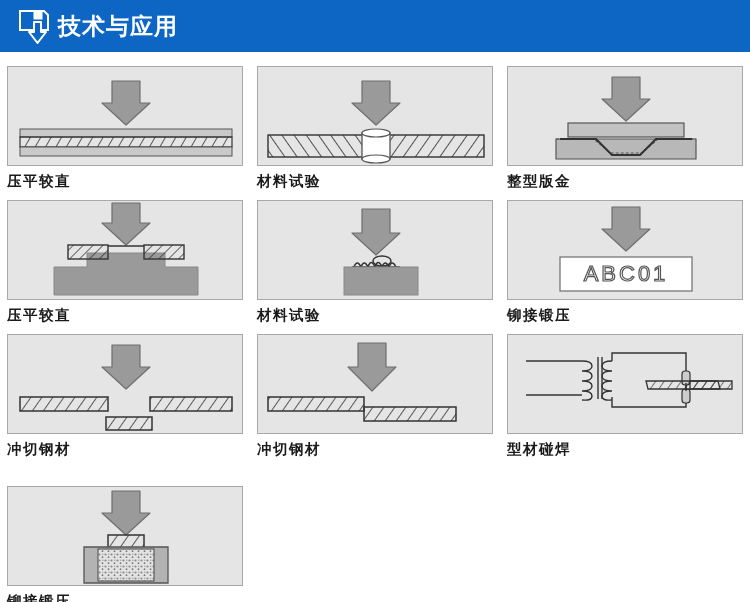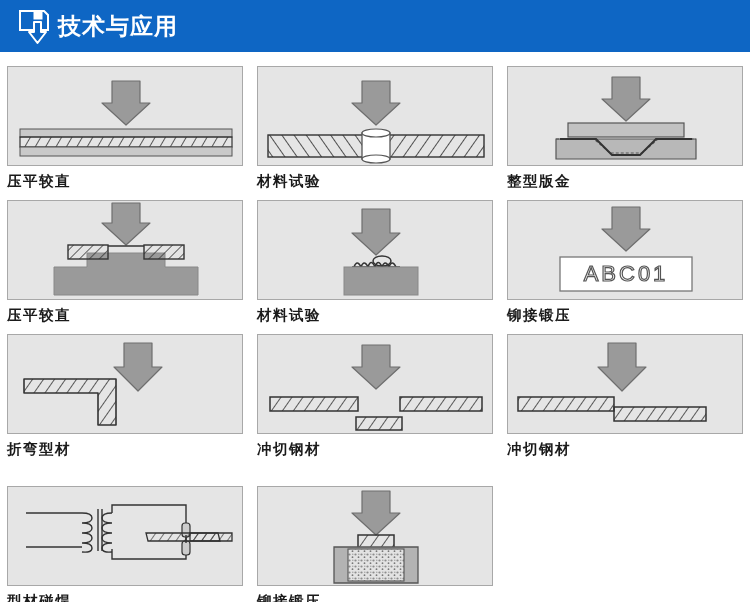--- a/index.html
+++ b/index.html
@@ -221,38 +221,20 @@
           </g>
           <g>
             <rect x="52" y="56" width="132" height="34" fill="#ffffff" stroke="#777" stroke-width="1.3"></rect>
             <text x="118" y="80" text-anchor="middle" font-family="Liberation Sans, sans-serif" font-size="22" fill="none" stroke="#555" stroke-width="1.2" letter-spacing="3">ABC01</text>
           </g>
         </svg>
       </div>
       <div class="caption">铆接锻压</div>
     </div>
 
-    <div class="cell">
-      <div class="panel">
-        <svg class="art" viewBox="0 0 236 100">
-          <defs>
-            <pattern id="h8" width="9" height="9" patternUnits="userSpaceOnUse" patternTransform="rotate(35)">
-              <line x1="0" y1="0" x2="0" y2="9" stroke="#333" stroke-width="1.6"></line>
-            </pattern>
-          </defs>
-          <g>
-            <path d="M116 8 H144 V32 H154 L130 56 L106 32 H116 Z" fill="#9a9a9a" stroke="#6e6e6e" stroke-width="1.2" stroke-linejoin="round"></path>
-          </g>
-          <g>
-            <path d="M16 44 H108 V90 H90 V58 H16 Z" fill="url(#h8)" stroke="#333" stroke-width="1.6" stroke-linejoin="round"></path>
-          </g>
-        </svg>
-      </div>
-      <div class="caption">折弯型材</div>
-    </div>
 
     <div class="cell">
       <div class="panel">
         <svg class="art" viewBox="0 0 236 100">
           <defs>
             <pattern id="h9" width="9" height="9" patternUnits="userSpaceOnUse" patternTransform="rotate(35)">
               <line x1="0" y1="0" x2="0" y2="9" stroke="#333" stroke-width="1.6"></line>
             </pattern>
           </defs>
           <g>

